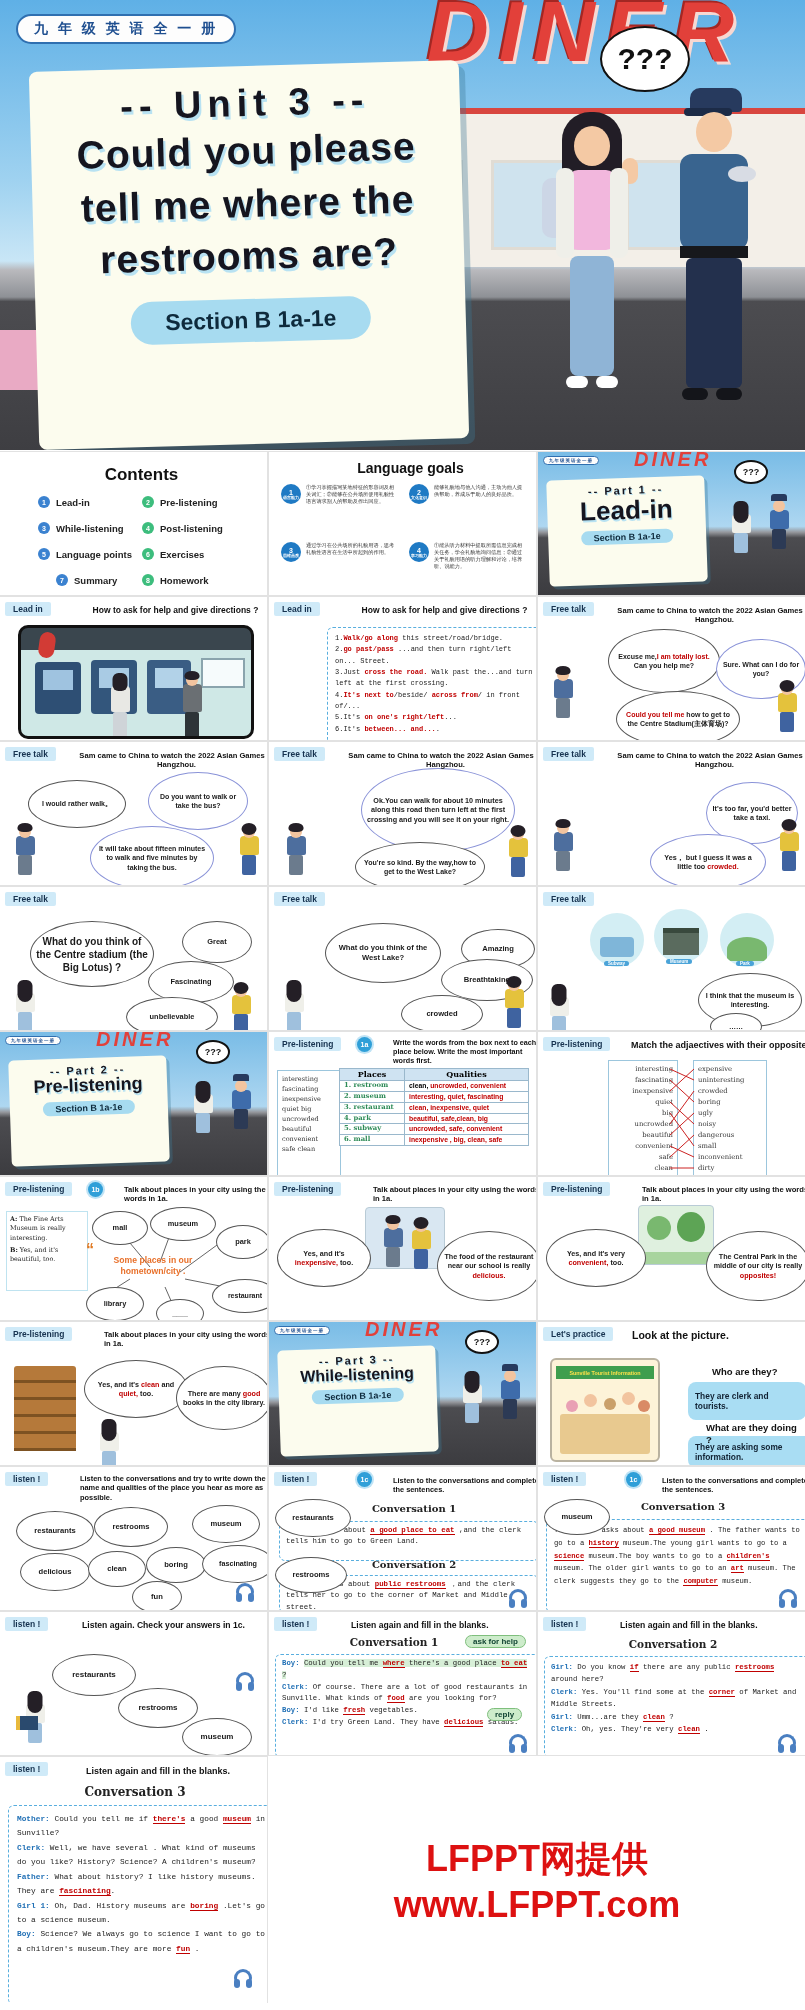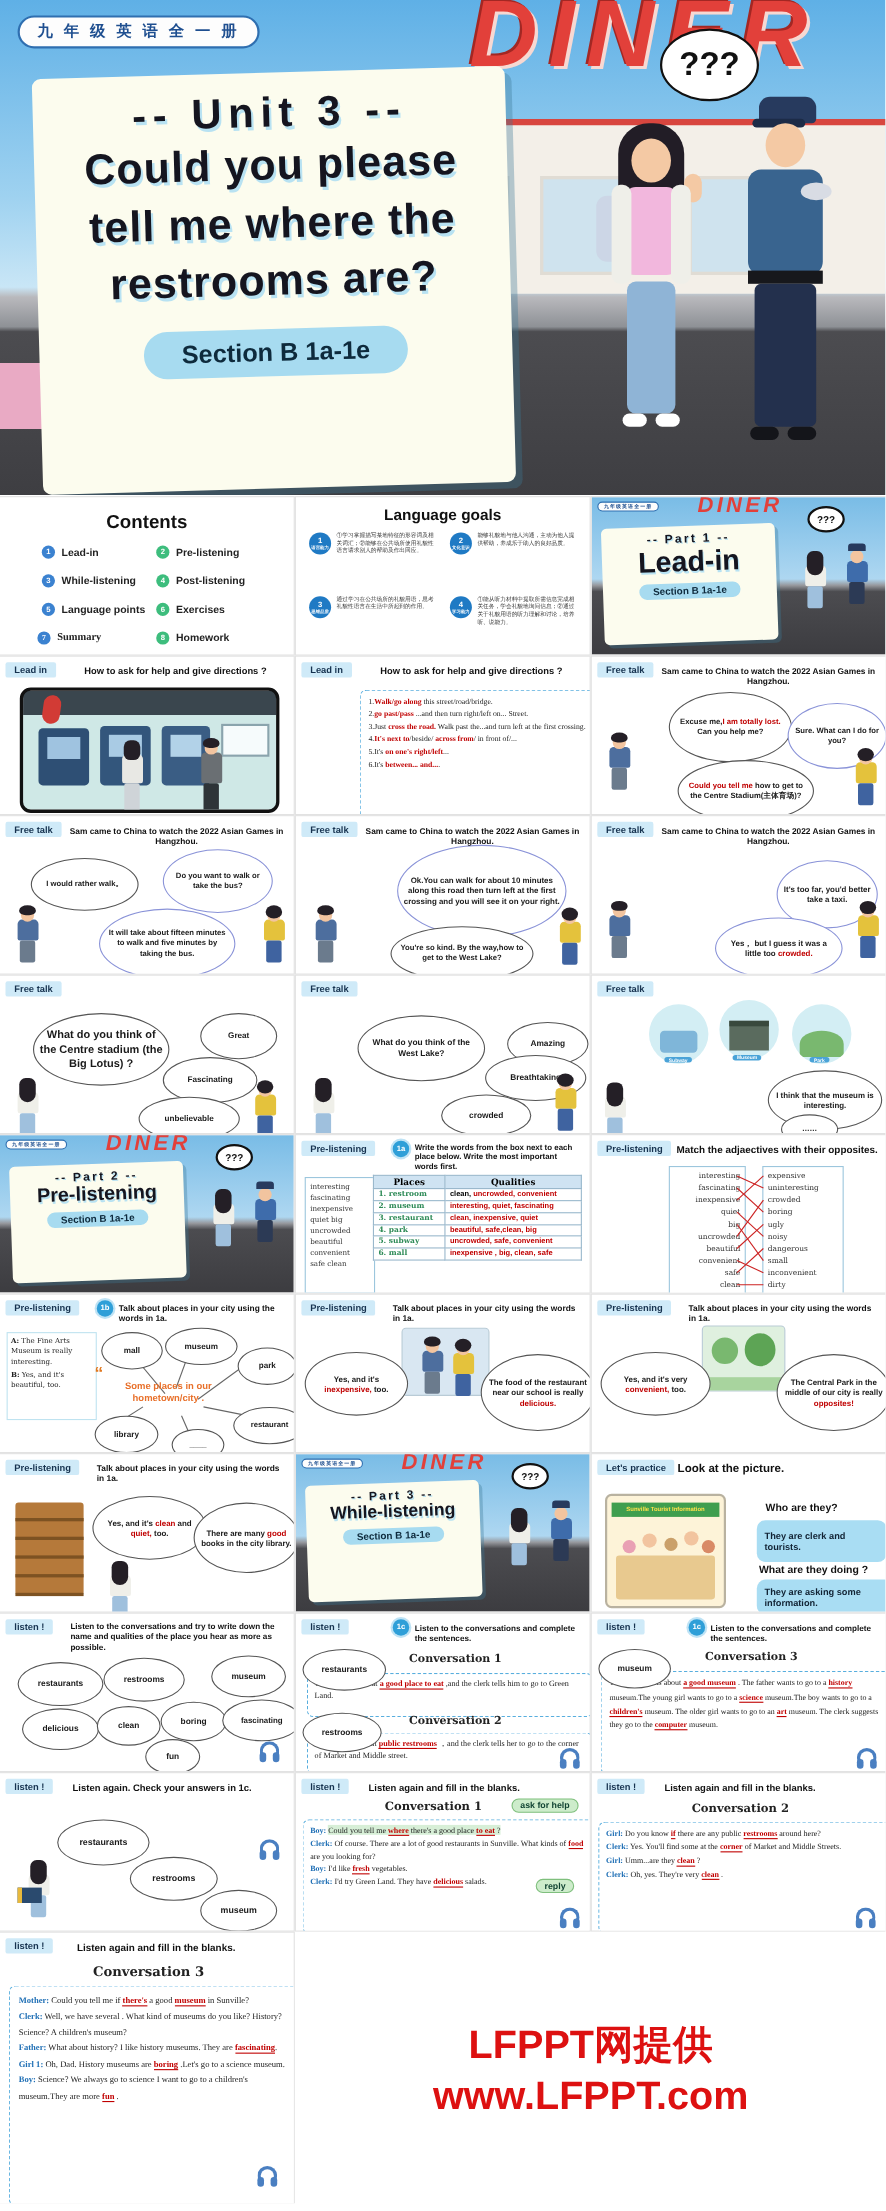--- a/index.html
+++ b/index.html
@@ -31,28 +31,28 @@
   .hcop .cap{position:absolute;left:22px;top:-8px;width:52px;height:24px;background:#273a5e;border-radius:10px 10px 4px 4px;}
   .hcop .brim{position:absolute;left:16px;top:12px;width:48px;height:8px;background:#1c2b47;border-radius:4px;}
   .hcop .face{position:absolute;left:28px;top:16px;width:36px;height:40px;background:#f4c9a4;border-radius:50%;}
   .hcop .shirt{position:absolute;left:12px;top:58px;width:68px;height:96px;background:#39648f;border-radius:12px;}
   .hcop .badge{position:absolute;left:60px;top:70px;width:12px;height:12px;background:#d8dce4;border-radius:50%;}
   .hcop .belt{position:absolute;left:12px;top:150px;width:68px;height:12px;background:#17181c;}
   .hcop .pants{position:absolute;left:18px;top:162px;width:56px;height:130px;background:#23304d;border-radius:6px;}
   .hcop .shoe{position:absolute;left:14px;top:292px;width:26px;height:12px;background:#14151a;border-radius:6px;box-shadow:34px 0 0 #14151a;}
   
   .badge{position:absolute;top:5px;left:5px;background:#cfeaf8;color:#16324f;font-weight:bold;font-size:8.5px;padding:2px 8px;border-radius:2px;z-index:5;}
-  .st{position:absolute;font-weight:bold;color:#111;line-height:1.25;z-index:4;}
+  .st{position:absolute;font-weight:bold;color:#111;line-height:1.25;z-index:4;padding-left:16px;}
   .numc{position:absolute;width:15px;height:15px;border-radius:50%;background:#2f9fd8;color:#fff;font-weight:bold;font-size:7px;display:flex;align-items:center;justify-content:center;box-shadow:0 0 0 2px #bfe3f5;z-index:5;}
   .cloud{position:absolute;background:#fff;border:1.4px solid #555;border-radius:50%;display:flex;align-items:center;justify-content:center;text-align:center;font-weight:bold;color:#1a1a1a;padding:5px;line-height:1.3;z-index:3;}
   .cloud.blue{border-color:#8a93d8;}
   .red{color:#c00000;font-weight:bold;}
   .fill{color:#c00000;font-weight:bold;border-bottom:1.2px solid #c00000;}
   .dashbox{position:absolute;border:1.5px dashed #58aede;border-radius:6px;background:#fff;z-index:2;}
-  .serif{font-family:Liberation Serif, serif;}
+  .serif{font-family:Liberation Mono, monospace;}
   .convh{position:absolute;font-family:"DejaVu Serif",serif;font-weight:bold;color:#222;text-align:center;z-index:4;}
   .who{color:#1f6fb5;font-weight:bold;}
   .tag{position:absolute;background:#cdeccb;border:1px solid #7fbf7d;border-radius:7px;padding:1px 7px;font-weight:bold;font-size:8px;color:#143;z-index:6;}
   .hl{background:#d7efd7;}
   .hp{position:absolute;width:18px;height:18px;z-index:6;}
   .hp:before{content:"";position:absolute;inset:0;border:3px solid #4a7fc1;border-bottom-color:transparent;border-radius:50%;}
   .hp:after{content:"";position:absolute;left:0;bottom:-1px;width:6px;height:9px;background:#4a7fc1;border-radius:3px;box-shadow:12px 0 0 #4a7fc1;}
   
   .mp{position:absolute;width:26px;z-index:4;}
   .mp .hd{width:12px;height:12px;border-radius:50%;background:#f2c49f;margin:0 auto;position:relative;z-index:2;}
@@ -170,21 +170,21 @@
         <span class="clabel">Post-listening</span>
       </div>
     <div class="citem" style="left:38px;top:96px;">
         <span class="cnum blue">5</span>
         <span class="clabel">Language points</span>
       </div>
     <div class="citem" style="left:142px;top:96px;">
         <span class="cnum green">6</span>
         <span class="clabel">Exercises</span>
       </div>
-    <div class="citem" style="left:34px;top:122px;font-family:Liberation Serif, serif;">
+    <div class="citem" style="left:56px;top:122px;">
         <span class="cnum blue">7</span>
         <span class="clabel">Summary</span>
       </div>
     <div class="citem" style="left:142px;top:122px;">
         <span class="cnum green">8</span>
         <span class="clabel">Homework</span>
       </div>
   </div>
 
   <div class="slide">

